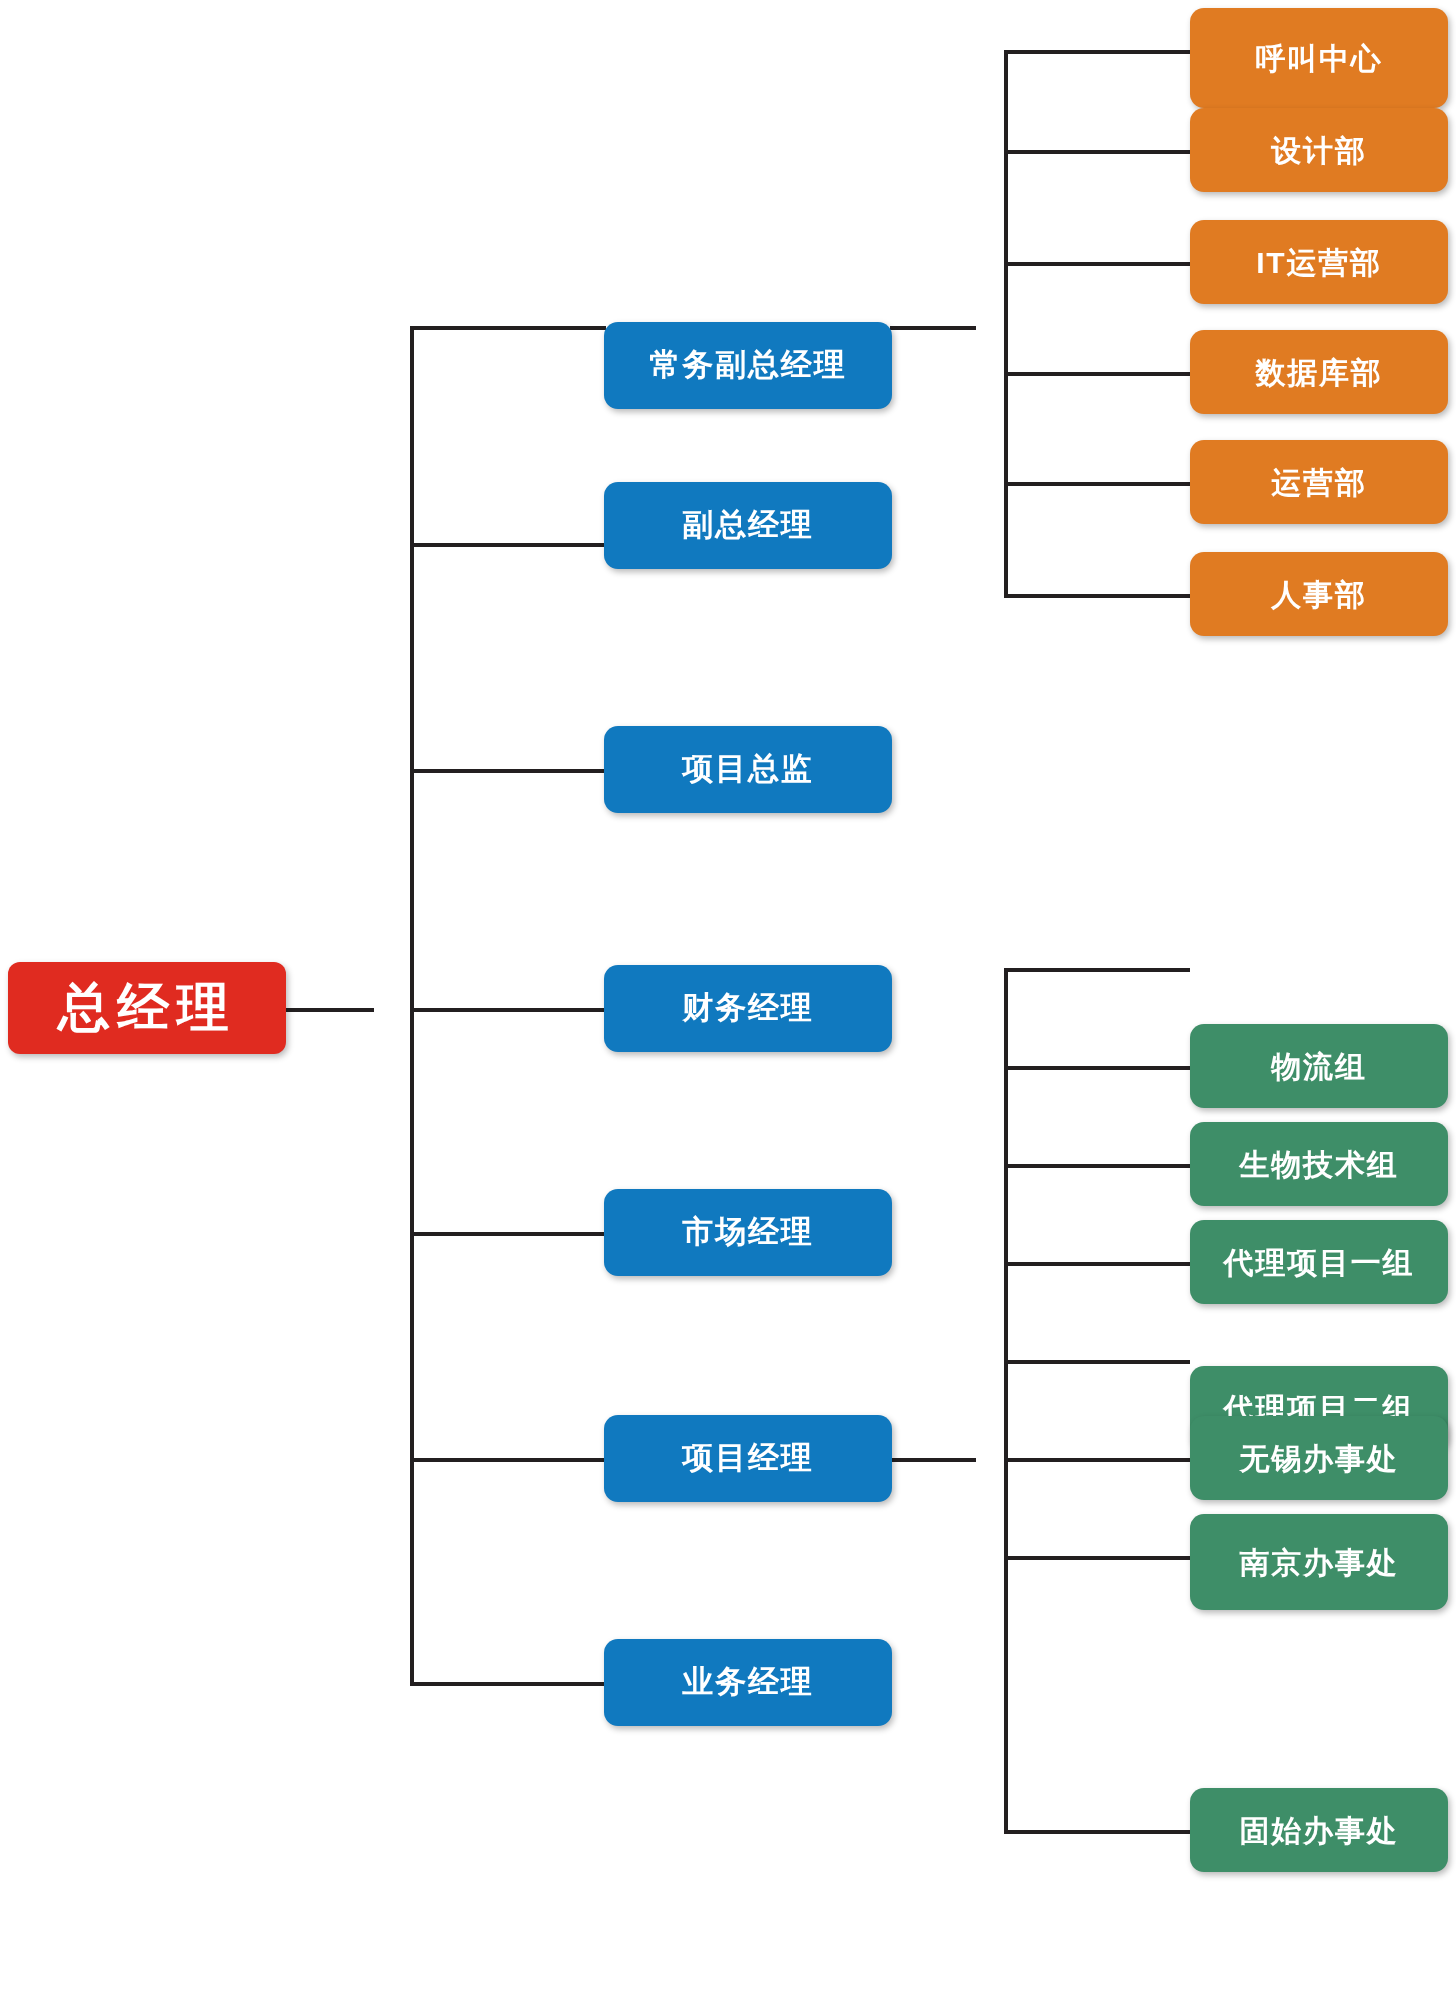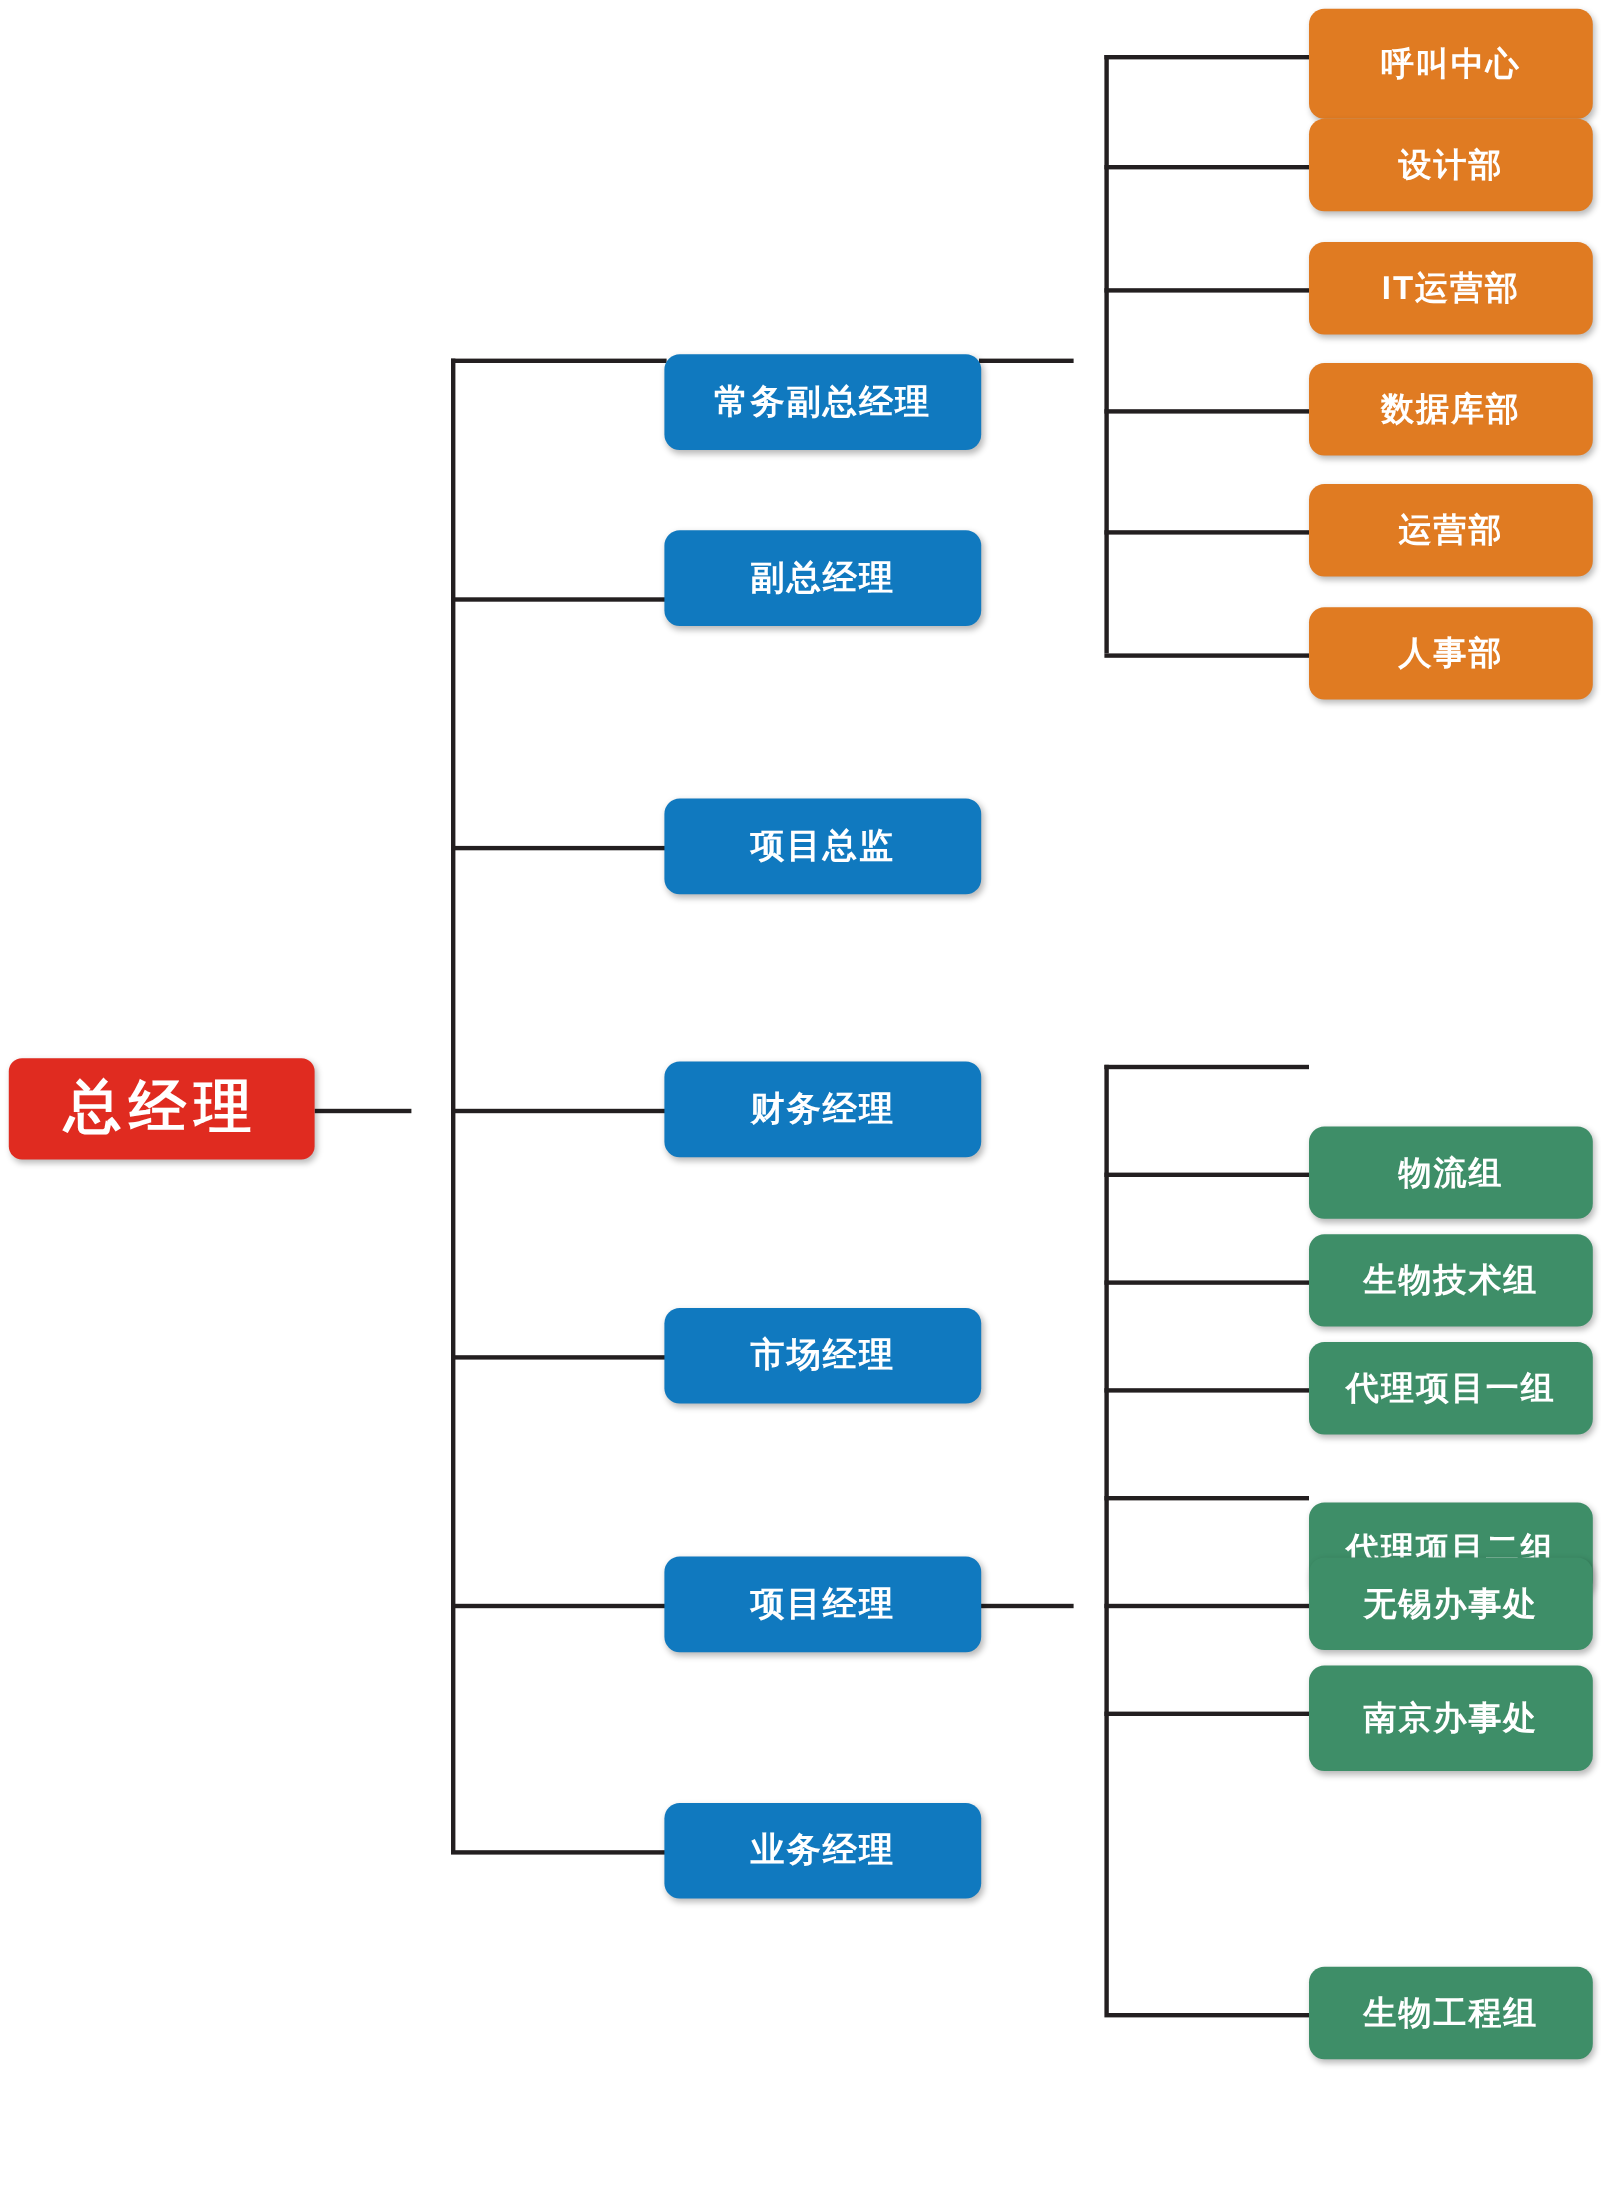--- a/index.html
+++ b/index.html
@@ -116,15 +116,15 @@
   <div class="node dept" style="left:1190px; top:330px; width:258px; height:84px;">数据库部</div>
   <div class="node dept" style="left:1190px; top:440px; width:258px; height:84px;">运营部</div>
   <div class="node dept" style="left:1190px; top:552px; width:258px; height:84px;">人事部</div>
 
   <div class="node team" style="left:1190px; top:1024px; width:258px; height:84px;">物流组</div>
   <div class="node team" style="left:1190px; top:1122px; width:258px; height:84px;">生物技术组</div>
   <div class="node team" style="left:1190px; top:1220px; width:258px; height:84px;">代理项目一组</div>
   <div class="node team" style="left:1190px; top:1366px; width:258px; height:84px;">代理项目二组</div>
   <div class="node team" style="left:1190px; top:1416px; width:258px; height:84px;">无锡办事处</div>
   <div class="node team" style="left:1190px; top:1514px; width:258px; height:96px;">南京办事处</div>
-  <div class="node team" style="left:1190px; top:1788px; width:258px; height:84px;">生物工程组</div>
+  <div class="node team" style="left:1190px; top:1788px; width:258px; height:84px;">固始办事处</div>
 
 </div>
 
 </body></html>

